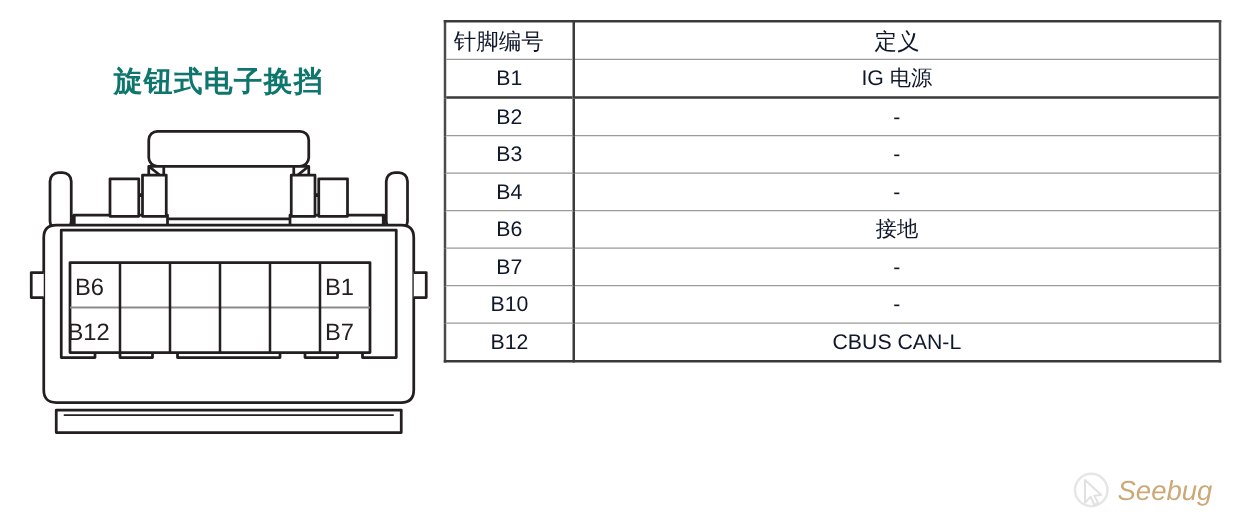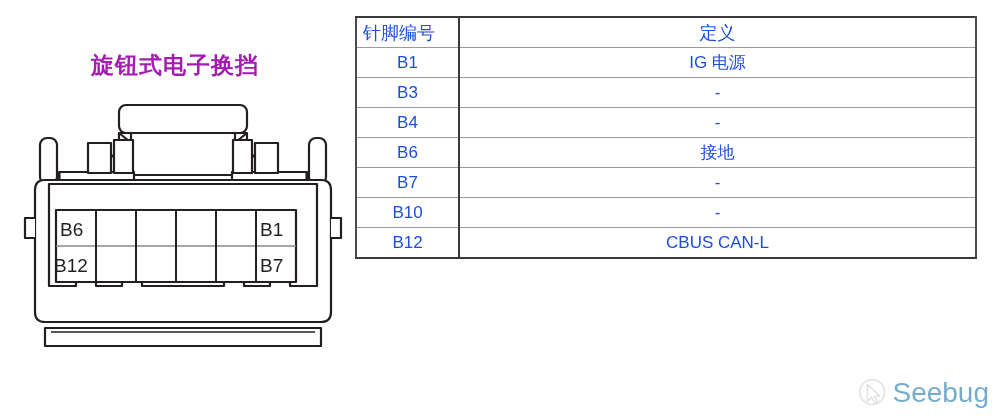--- a/index.html
+++ b/index.html
@@ -27,21 +27,21 @@
 
   #connector-title {
     position: absolute;
     left: 0;
     top: 50px;
     width: 350px;
     text-align: center;
     font-size: 23px;
     font-weight: bold;
     letter-spacing: 1px;
-    color: #a21caf;
+    color: #0f766e;
     font-family: "DejaVu Sans", "Liberation Sans", sans-serif;
   }
 
   #connector-figure {
     position: absolute;
     left: 18px;
     top: 100px;
   }
 
   
@@ -56,21 +56,21 @@
   #pinout-table col.c-pin { width: 103px; }
   #pinout-table col.c-def { width: 517px; }
 
   #pinout-table th,
   #pinout-table td {
     height: 29px;
     padding: 0 2px;
     text-align: center;
     vertical-align: middle;
     font-size: 17px;
-    color: #1d4ed8;
+    color: #0f172a;
     border-left: 2px solid #4b4b4b;
     border-right: 2px solid #4b4b4b;
     border-top: 1px solid #9a9a9a;
     border-bottom: 1px solid #9a9a9a;
     background: #ffffff;
     white-space: nowrap;
   }
 
   #pinout-table th.pin-head,
   #pinout-table td.pin-cell {
@@ -110,24 +110,25 @@
     top: 372px;
     width: 132px;
     height: 42px;
     display: flex;
     align-items: center;
     gap: 5px;
     pointer-events: none;
     opacity: 0.55;
   }
   #watermark .wm-text {
-    font-size: 28px;
-    color: #0369a1;
+    font-size: 22px;
+    color: #a16207;
     font-family: "Liberation Sans", sans-serif;
     letter-spacing: 0px;
+    font-style: italic;
   }
 </style>
 </head>
 <body>
 
 <div id="left-panel">
 
   <div id="connector-title">旋钮式电子换挡</div>
 
   <svg id="connector-figure" width="330" height="270" viewBox="0 0 330 270">
@@ -199,20 +200,24 @@
     <tr class="row-top">
       <th class="pin-head">针脚编号</th>
       <th class="def-cn">定义</th>
     </tr>
   </thead>
   <tbody>
       <tr>
         <td class="pin-cell">B1</td>
         <td class="def-cn">IG 电源</td>
       </tr>
+      <tr class="rule-above">
+        <td class="pin-cell">B2</td>
+        <td class="def-cn">-</td>
+      </tr>
       <tr>
         <td class="pin-cell">B3</td>
         <td class="def-cn">-</td>
       </tr>
       <tr>
         <td class="pin-cell">B4</td>
         <td class="def-cn">-</td>
       </tr>
       <tr>
         <td class="pin-cell">B6</td>

